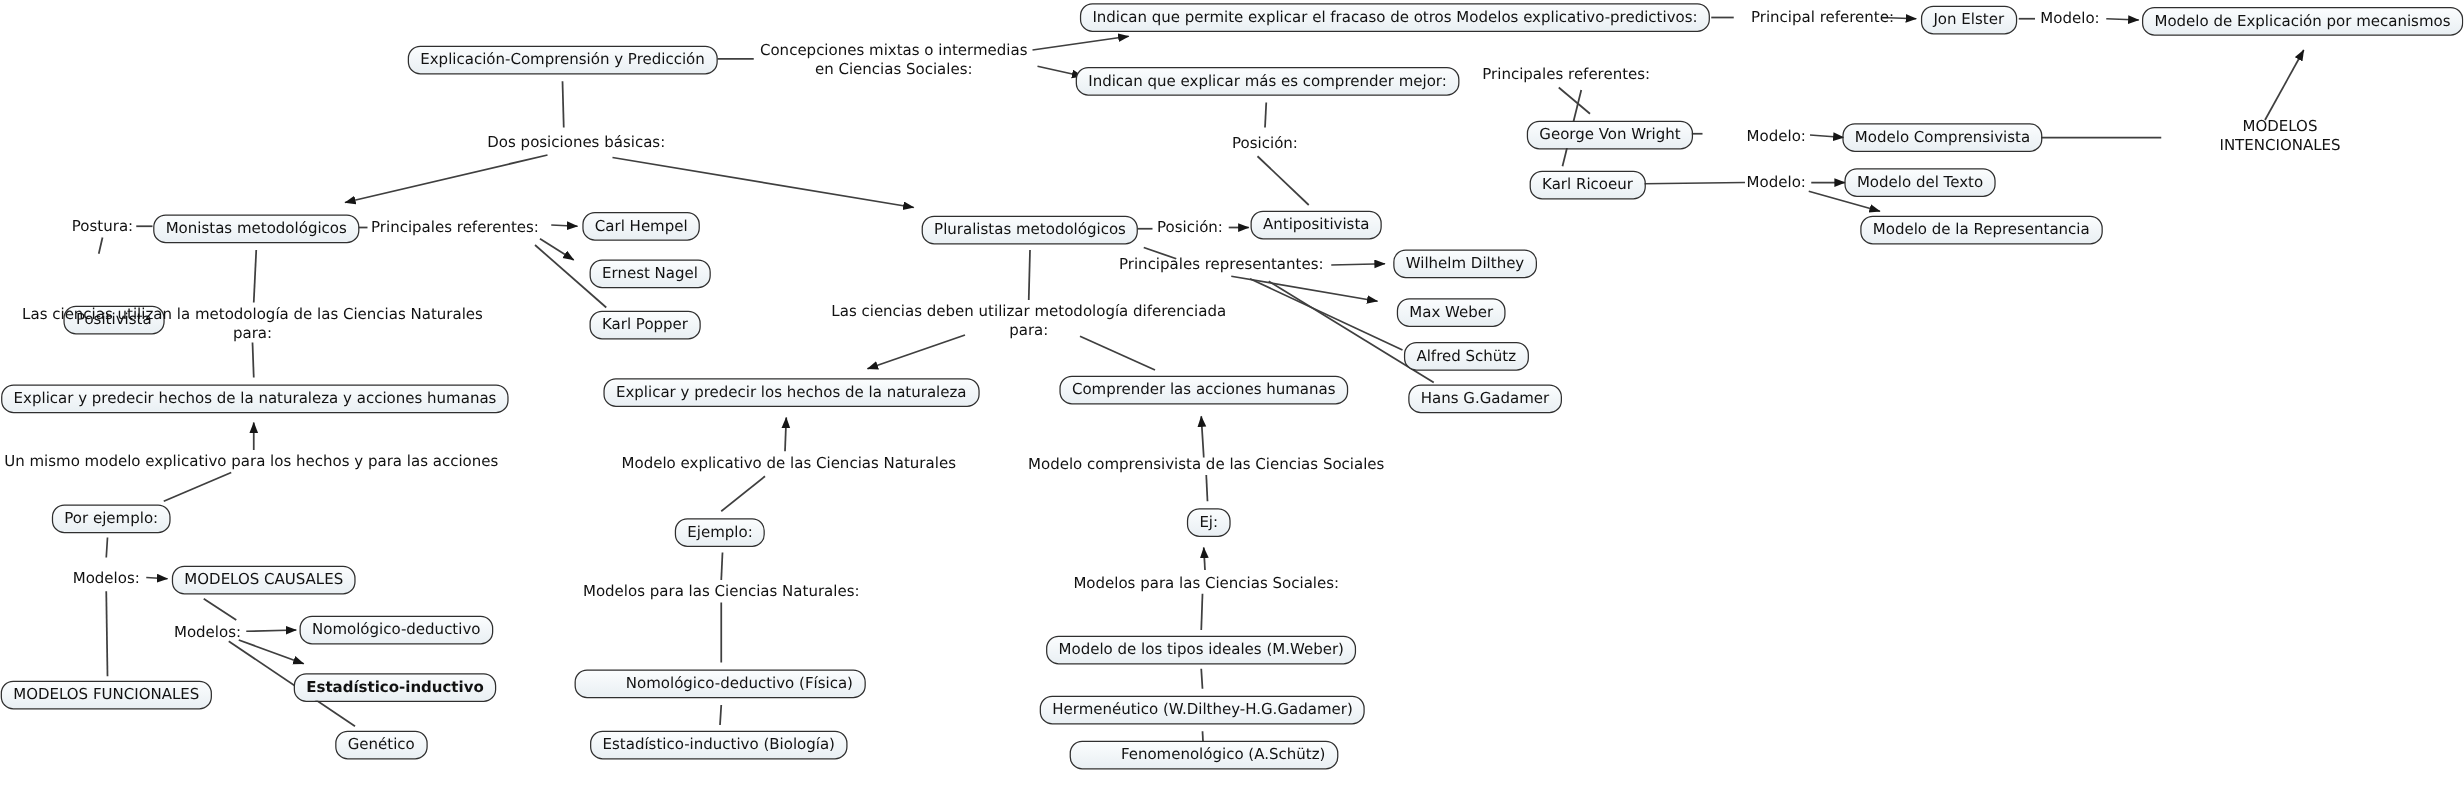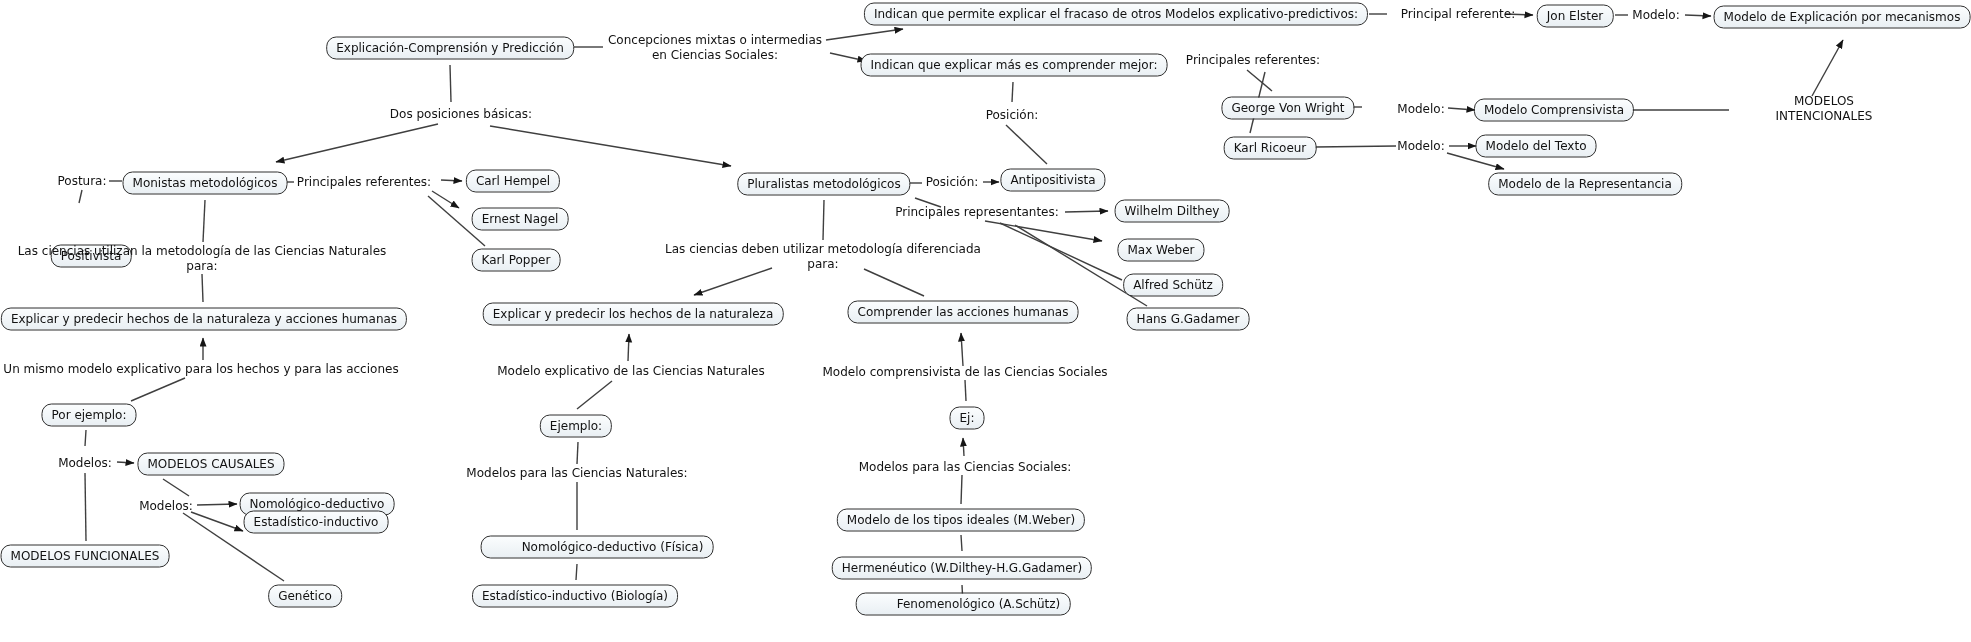--- a/index.html
+++ b/index.html
@@ -103,26 +103,26 @@
       <div class="node box" style="left: 824px; top: 184px;">Pluralistas metodológicos</div>
       <div class="node box" style="left: 1053px; top: 180px;">Antipositivista</div>
       <div class="node box" style="left: 1172px; top: 211px;">Wilhelm Dilthey</div>
       <div class="node box" style="left: 1161px; top: 250px;">Max Weber</div>
       <div class="node box" style="left: 1173px; top: 285px;">Alfred Schütz</div>
       <div class="node box" style="left: 1188px; top: 319px;">Hans G.Gadamer</div>
       <div class="node box" style="left: 204px; top: 319px;">Explicar y predecir hechos de la naturaleza y acciones humanas</div>
       <div class="node box" style="left: 89px; top: 415px;">Por ejemplo:</div>
       <div class="node box" style="left: 211px; top: 464px;">MODELOS CAUSALES</div>
       <div class="node box" style="left: 317px; top: 504px;">Nomológico-deductivo</div>
-      <div class="node box" style="left: 316px; top: 522px;">Estadístico-inductivo</div>
+      <div class="node box" style="left: 316px; top: 550px; font-weight: bold;">Estadístico-inductivo</div>
       <div class="node box" style="left: 305px; top: 596px;">Genético</div>
       <div class="node box" style="left: 85px; top: 556px;">MODELOS FUNCIONALES</div>
       <div class="node box" style="left: 633px; top: 314px;">Explicar y predecir los hechos de la naturaleza</div>
       <div class="node box" style="left: 576px; top: 426px;">Ejemplo:</div>
-      <div class="node box" style="left: 597px; top: 547px; padding-left: 40px;">Nomológico-deductivo (Física)</div>
+      <div class="node box" style="left: 576px; top: 547px; padding-left: 40px;">Nomológico-deductivo (Física)</div>
       <div class="node box" style="left: 575px; top: 596px;">Estadístico-inductivo (Biología)</div>
       <div class="node box" style="left: 963px; top: 312px;">Comprender las acciones humanas</div>
       <div class="node box" style="left: 967px; top: 418px;">Ej:</div>
       <div class="node box" style="left: 961px; top: 520px;">Modelo de los tipos ideales (M.Weber)</div>
       <div class="node box" style="left: 962px; top: 568px;">Hermenéutico (W.Dilthey-H.G.Gadamer)</div>
       <div class="node box" style="left: 963px; top: 604px; padding-left: 40px;">Fenomenológico (A.Schütz)</div>
       <div class="node text" style="left: 715px; top: 48px;">Concepciones mixtas o intermedias
 en Ciencias Sociales:</div>
       <div class="node text" style="left: 461px; top: 114px;">Dos posiciones básicas:</div>
       <div class="node text" style="left: 1458px; top: 14px;">Principal referente:</div>

